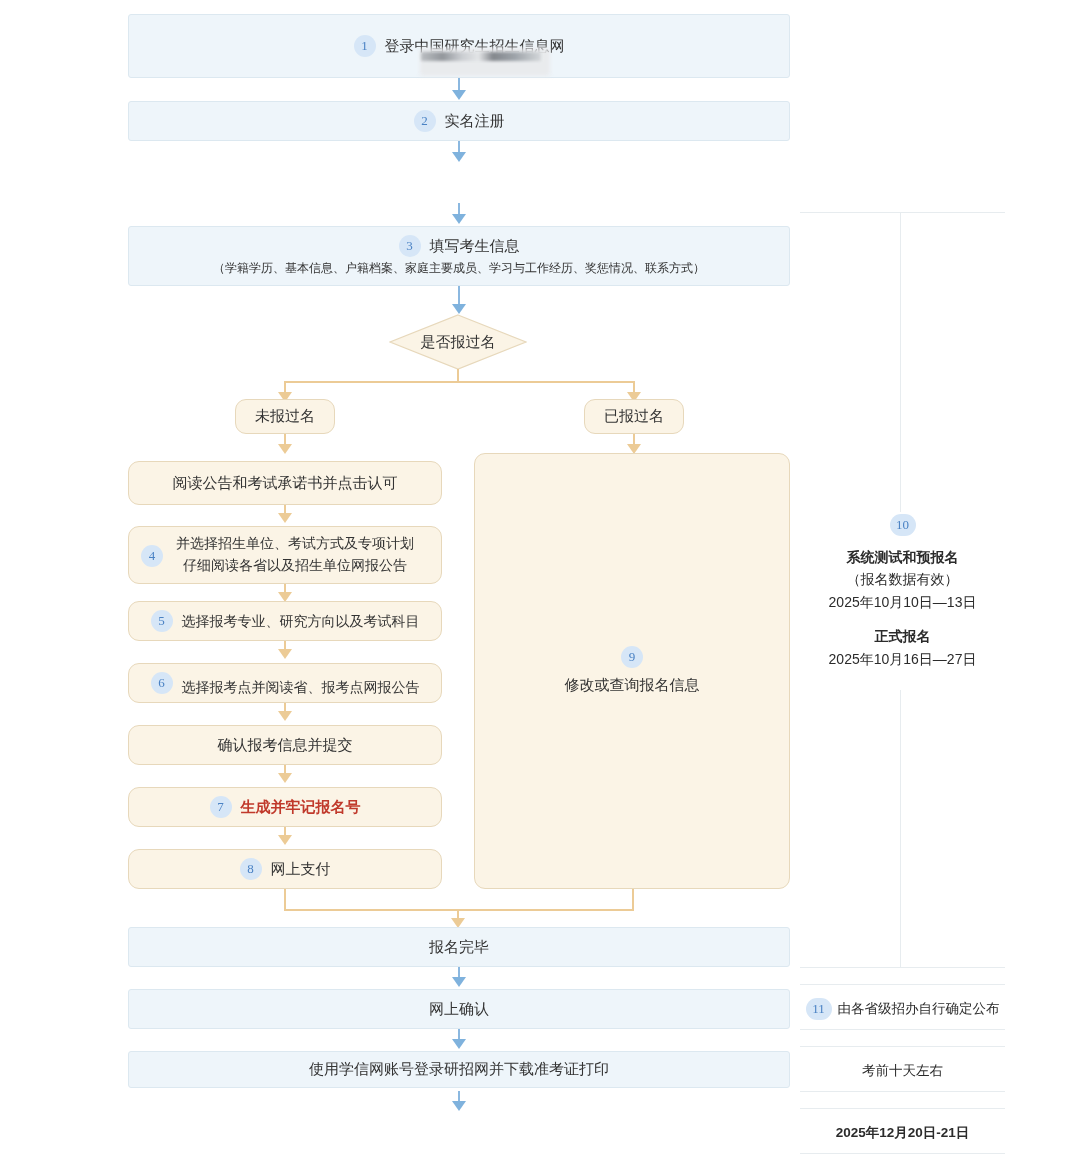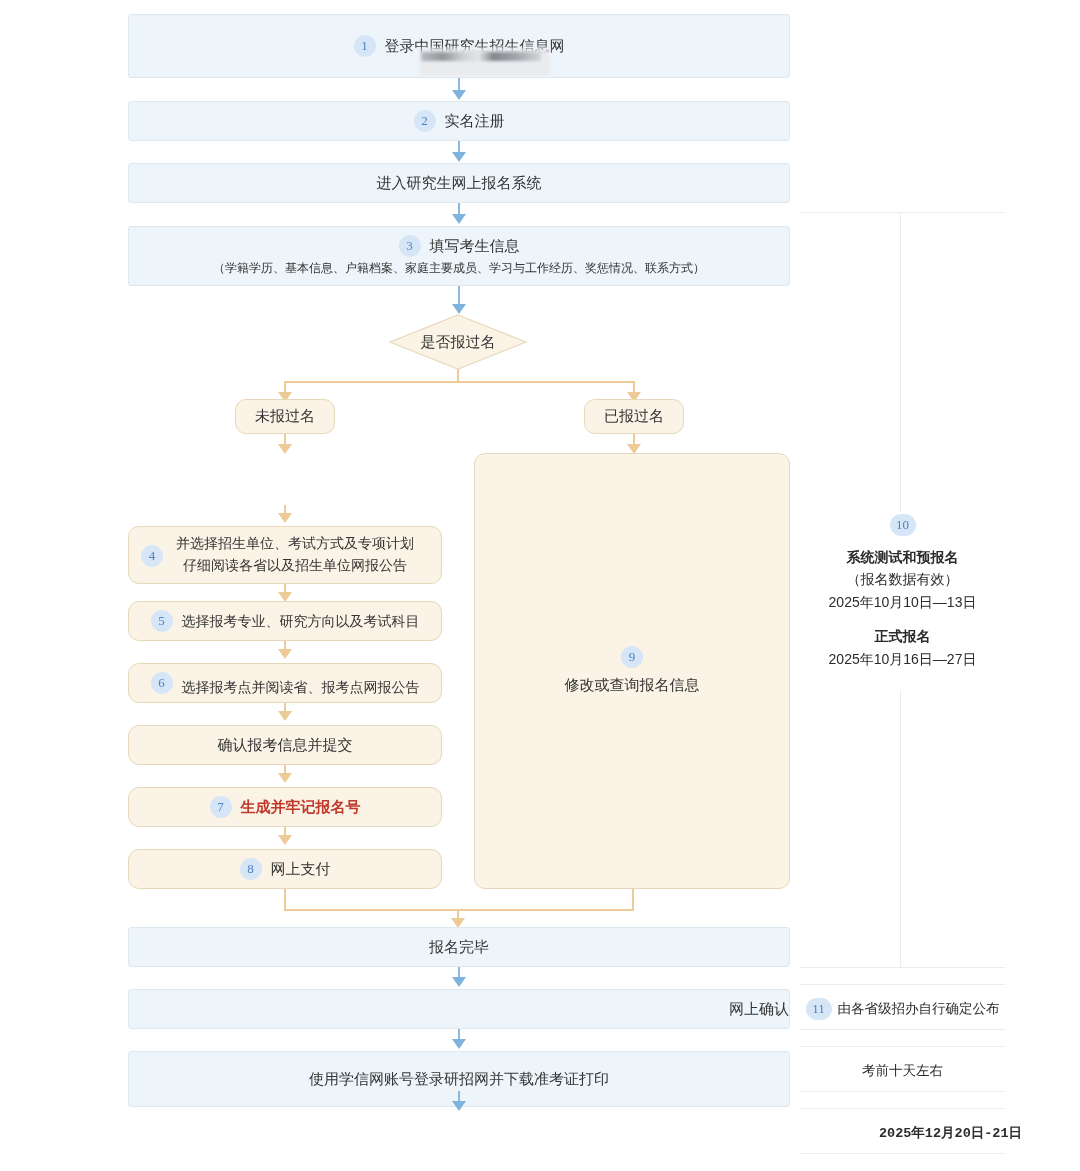--- a/index.html
+++ b/index.html
@@ -152,25 +152,20 @@
   <div class="node blue" style="left:128px;top:101px;width:662px;height:40px;">
     <div class="inner">
       <span class="badge">2</span>
       <span class="txtwrap">实名注册</span>
     </div>
   </div>
 
   <div class="ln vline-blue" style="left:458px;top:141px;height:14px;"></div>
   <div class="ln arrow-blue" style="left:452px;top:152px;"></div>
 
-  <div class="node blue" style="left:128px;top:163px;width:662px;height:40px;">
-    <div class="inner">
-      <span class="txtwrap">进入研究生网上报名系统</span>
-    </div>
-  </div>
 
   <div class="ln vline-blue" style="left:458px;top:203px;height:14px;"></div>
   <div class="ln arrow-blue" style="left:452px;top:214px;"></div>
 
   <div class="node blue" style="left:128px;top:226px;width:662px;height:60px;flex-direction:column;">
     <div class="inner" style="margin-bottom:2px;">
       <span class="badge">3</span>
       <span class="txtwrap">填写考生信息</span>
     </div>
     <div style="font-size:12px;">（学籍学历、基本信息、户籍档案、家庭主要成员、学习与工作经历、奖惩情况、联系方式）</div>
@@ -198,20 +193,23 @@
   </div>
   <div class="node tan" style="left:584px;top:399px;width:100px;height:35px;">
     <span class="txtwrap">已报过名</span>
   </div>
 
   <div class="ln vline-tan" style="left:284px;top:434px;height:12px;"></div>
   <div class="ln arrow-tan" style="left:278px;top:444px;"></div>
   <div class="ln vline-tan" style="left:633px;top:434px;height:12px;"></div>
   <div class="ln arrow-tan" style="left:627px;top:444px;"></div>
 
+  <div class="node tan" style="left:128px;top:461px;width:314px;height:44px;">
+    <span class="txtwrap">阅读公告和考试承诺书并点击认可</span>
+  </div>
   <div class="ln vline-tan" style="left:284px;top:505px;height:10px;"></div>
   <div class="ln arrow-tan" style="left:278px;top:513px;"></div>
 
   <div class="node tan" style="left:128px;top:526px;width:314px;height:58px;">
     <span class="badge badge-abs" style="left:12px;top:18px;">4</span>
     <div style="padding-left:20px;font-size:14px;line-height:1.55;">
       <div>并选择招生单位、考试方式及专项计划</div>
       <div>仔细阅读各省以及招生单位网报公告</div>
     </div>
   </div>
@@ -268,27 +266,27 @@
   <div class="ln hline-tan" style="left:284px;top:909px;width:350px;"></div>
   <div class="ln vline-tan" style="left:457px;top:909px;height:11px;"></div>
   <div class="ln arrow-tan" style="left:451px;top:918px;"></div>
 
   <div class="node blue" style="left:128px;top:927px;width:662px;height:40px;">
     <span class="txtwrap">报名完毕</span>
   </div>
   <div class="ln vline-blue" style="left:458px;top:967px;height:12px;"></div>
   <div class="ln arrow-blue" style="left:452px;top:977px;"></div>
 
-  <div class="node blue" style="left:128px;top:989px;width:662px;height:40px;justify-content:flex-end;">
+  <div class="node blue" style="left:128px;top:989px;width:662px;height:40px;">
     <span class="txtwrap">网上确认</span>
   </div>
   <div class="ln vline-blue" style="left:458px;top:1029px;height:12px;"></div>
   <div class="ln arrow-blue" style="left:452px;top:1039px;"></div>
 
-  <div class="node blue" style="left:128px;top:1051px;width:662px;height:56px;">
+  <div class="node blue" style="left:128px;top:1051px;width:662px;height:37px;">
     <span class="txtwrap">使用学信网账号登录研招网并下载准考证打印</span>
   </div>
   <div class="ln vline-blue" style="left:458px;top:1091px;height:12px;"></div>
   <div class="ln arrow-blue" style="left:452px;top:1101px;"></div>
 
   <div class="node blue" style="left:128px;top:1176px;width:732px;height:40px;">
     <span class="txtwrap">考试</span>
   </div>
 
   <div class="rail-line rail-h" style="left:800px;top:212px;width:205px;"></div>
@@ -316,19 +314,19 @@
   <div class="rail-line rail-h" style="left:800px;top:1029px;width:205px;"></div>
   <div class="rail-line rail-h" style="left:800px;top:1046px;width:205px;"></div>
 
   <div class="rail-row" style="left:800px;top:1051px;width:205px;height:40px;">
     <span>考前十天左右</span>
   </div>
 
   <div class="rail-line rail-h" style="left:800px;top:1091px;width:205px;"></div>
   <div class="rail-line rail-h" style="left:800px;top:1108px;width:205px;"></div>
 
-  <div class="rail-row" style="left:848px;top:1113px;width:205px;height:40px;font-weight:bold;font-family:Liberation Mono, monospace;">
+  <div class="rail-row" style="left:800px;top:1113px;width:205px;height:40px;font-weight:bold;">
     <span>2025年12月20日-21日</span>
   </div>
 
   <div class="rail-line rail-h" style="left:800px;top:1153px;width:205px;"></div>
 
 </div>
 
 </body></html>

